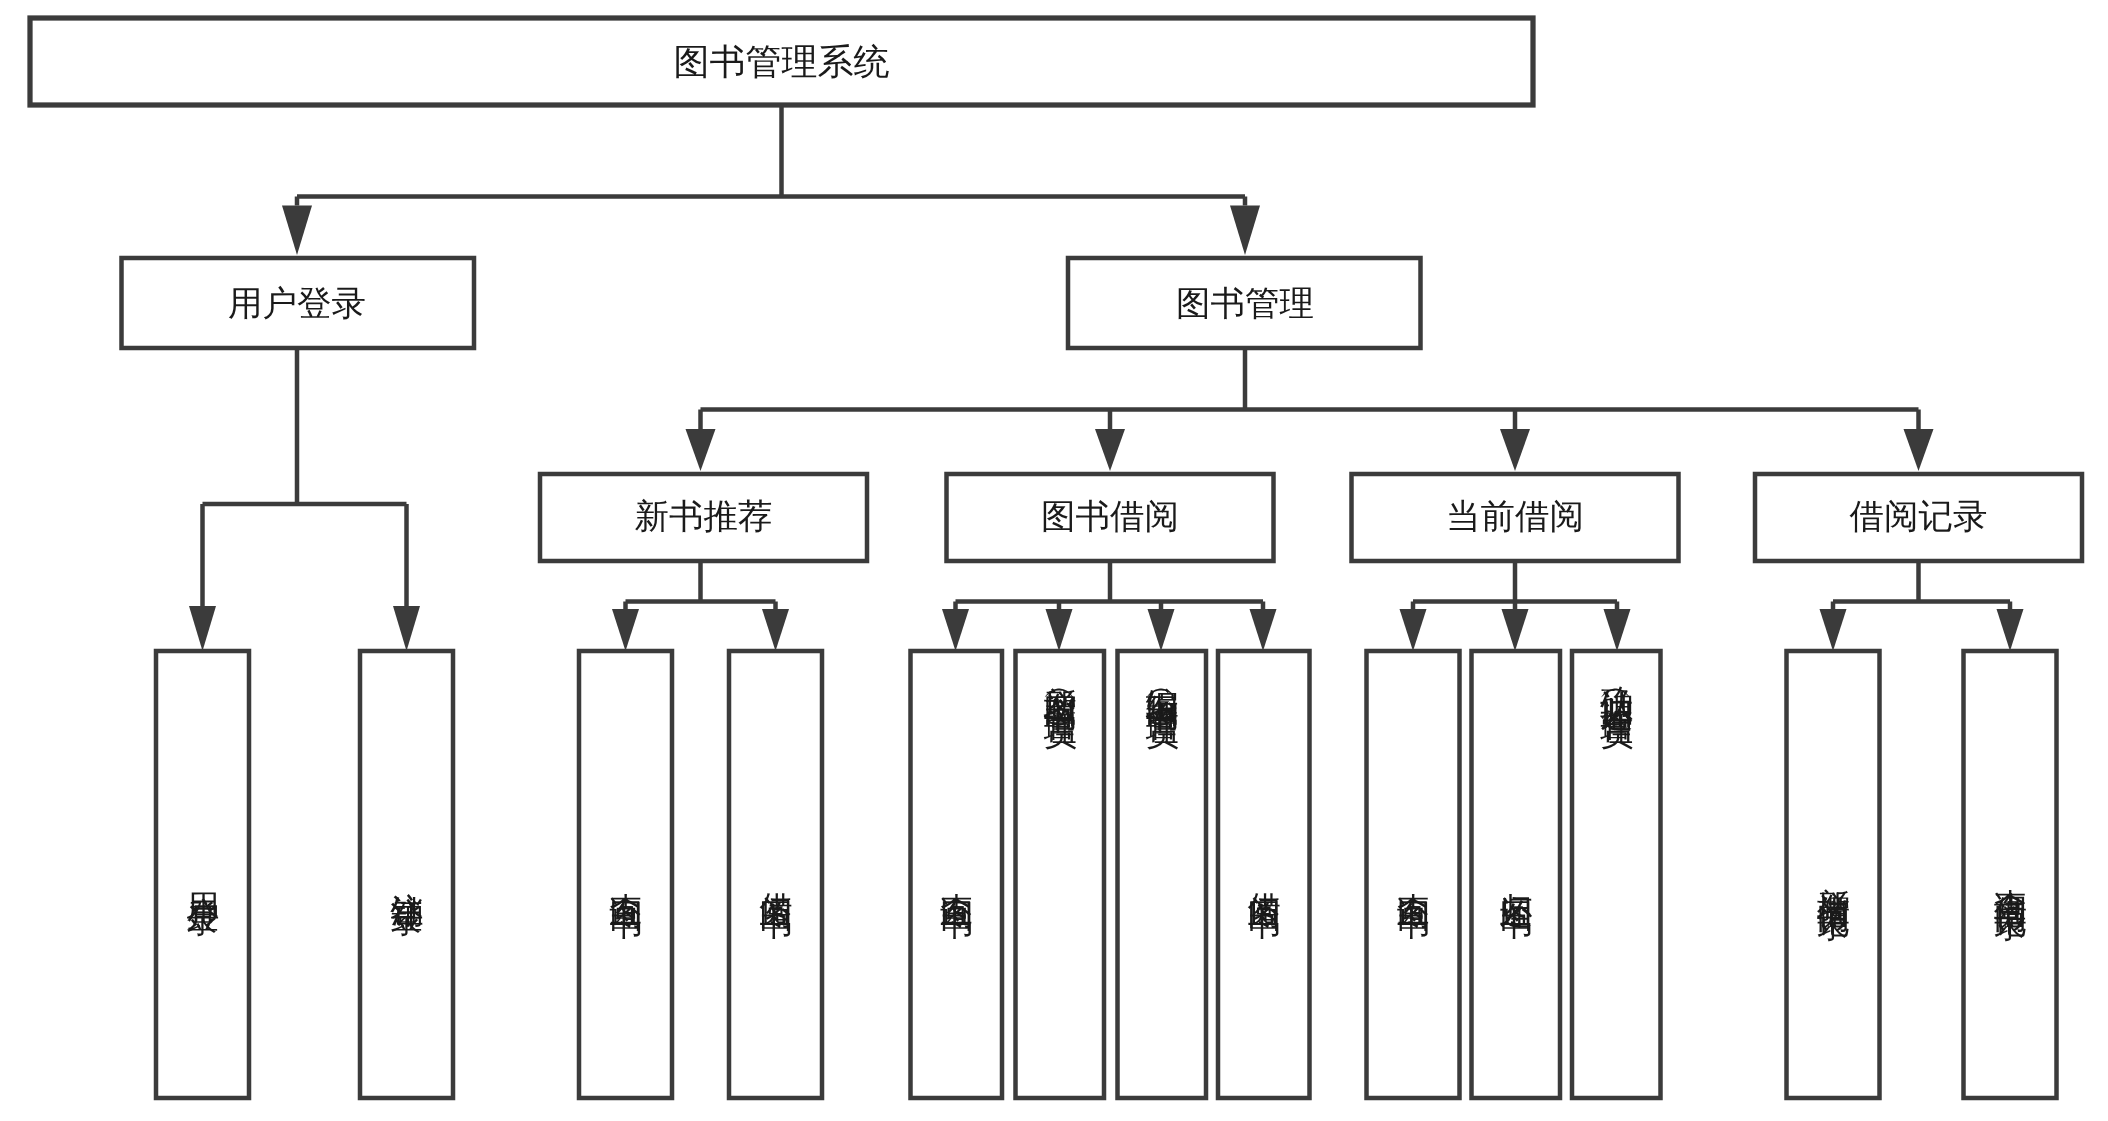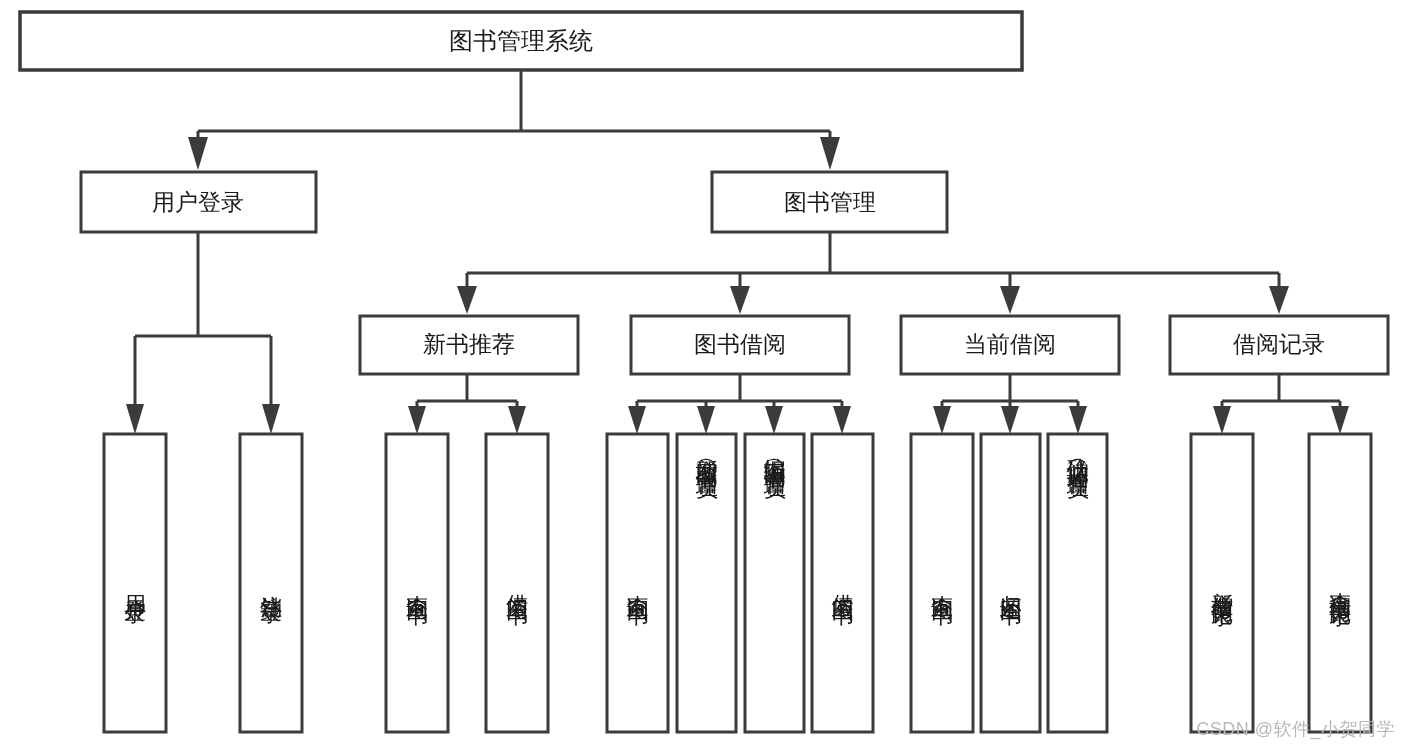--- a/index.html
+++ b/index.html
@@ -231,14 +231,13 @@
     <span class="vlabel" style="margin-top:6px;">确认归还（管理员）</span>
   </div>
 
   <div class="vlabel-wrap" style="left:1191px; top:434px; width:62px; height:298px;">
     <span class="vlabel">新增借阅记录</span>
   </div>
   <div class="vlabel-wrap" style="left:1309px; top:434px; width:62px; height:298px;">
     <span class="vlabel">查询借阅记录</span>
   </div>
 
-  <div id="watermark">CSDN @软件_小贺同学</div>
 </div>
 
 </body></html>

